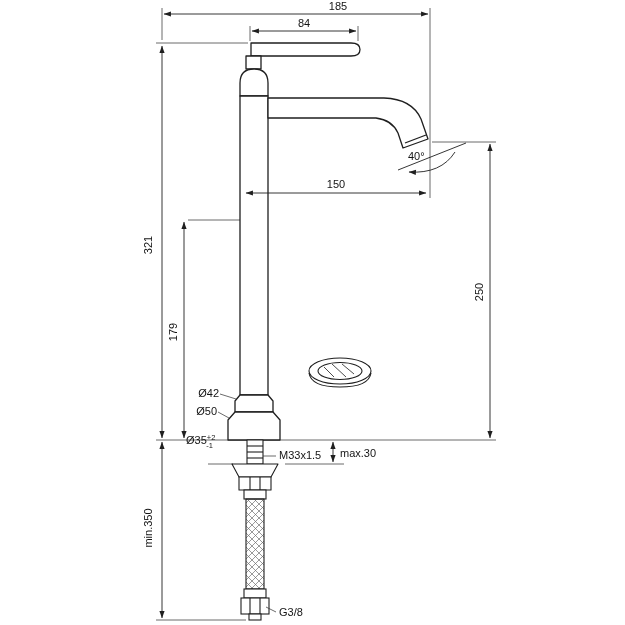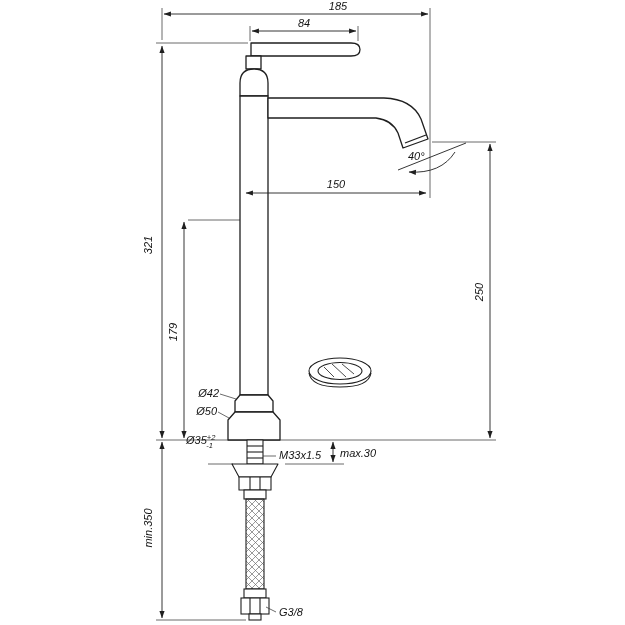--- a/index.html
+++ b/index.html
@@ -1,16 +1,16 @@
 <!DOCTYPE html>
 <html><head>
 <meta charset="utf-8">
 <style>
   html,body{margin:0;padding:0;background:#ffffff;}
-  .canvas{position:relative;width:625px;height:625px;background:#ffffff;overflow:hidden;font-style:italic;}
+  .canvas{position:relative;width:625px;height:625px;background:#ffffff;overflow:hidden;}
   svg text{font-family:"Liberation Sans","DejaVu Sans",sans-serif;font-size:11px;fill:#141414;}
   svg text.tolbase{font-size:11px;}
   svg tspan.tol{font-size:7.5px;}
 </style>
 </head>
 <body>
 
 <div class="canvas">
 <svg viewBox="0 0 625 625" width="625" height="625" xmlns="http://www.w3.org/2000/svg">
   <defs>

